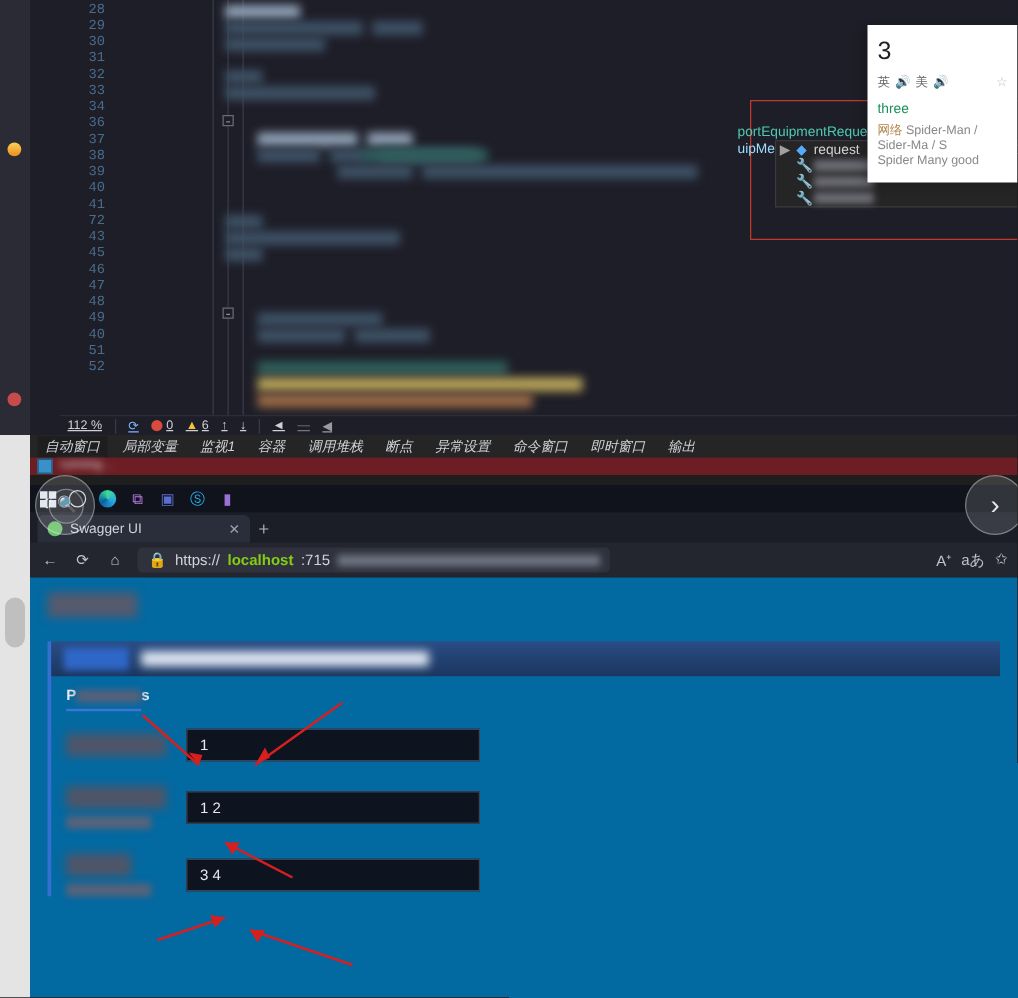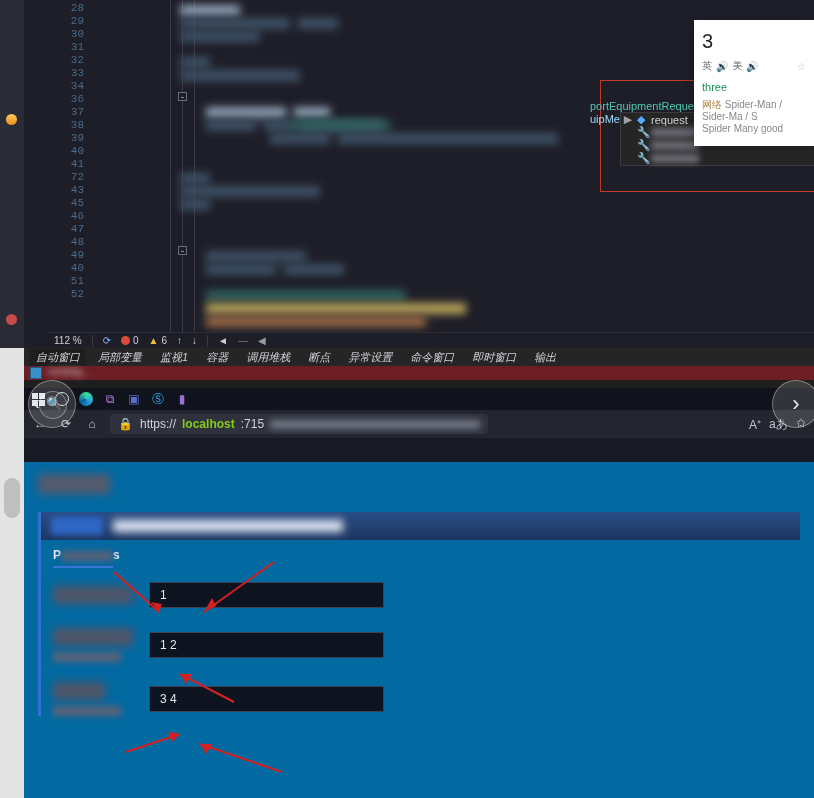--- a/index.html
+++ b/index.html
@@ -64,21 +64,21 @@
   .dt-blur     { width:48px; height:9px; background:#6d6d76; filter:blur(3px); }
 
   
   .vs-status {
     position:absolute; left:24px; top:332px; right:0; height:16px;
     background:#1e1e28; border-top:1px solid #2d2d38;
     display:flex; align-items:center; gap:10px; padding:0 6px;
     font-size:10px; color:#cfcfd4;
   }
   .vs-status .sep { width:1px; height:12px; background:#3a3a44; }
-  .pill { display:inline-flex; align-items:center; gap:3px; }
+  .pill { display:inline-flex; align-items:center; gap:3px;text-decoration:underline; }
   .dot-red { width:9px; height:9px; border-radius:50%; background:#d94b3e; display:inline-block; }
   .warn-tri { color:#f0c238; }
   .arrow-up::before { content:"↑"; }
   .arrow-dn::before { content:"↓"; }
   .arrow-lt { color:#9a9aa2; }
 
   
   .vs-tabs {
     position:absolute; left:24px; top:348px; right:0; height:18px;
     background:#252526; display:flex; align-items:center; gap:6px;
@@ -375,20 +375,28 @@
   <span class="tb-icon tb-edge">
         <span class="c"></span>
       </span>
   <span class="tb-icon tb-vs">⧉</span>
   <span class="tb-icon tb-teams">▣</span>
   <span class="tb-icon tb-skype">Ⓢ</span>
   <span class="tb-icon tb-purple">▮</span>
 </div>
 
 <div class="browser">
+  <div class="tabstrip">
+    <div class="btab">
+      <span class="favicon"></span>
+      <span>Swagger UI</span>
+      <span class="close">✕</span>
+    </div>
+    <div class="newtab">＋</div>
+  </div>
 
   <div class="addrbar">
     <span class="addr-icon">←</span>
     <span class="addr-icon">⟳</span>
     <span class="addr-icon">⌂</span>
     <div class="url-box">
       <span class="addr-icon">🔒</span>
       <span>https://</span>
           <b style="color:#84cc16">localhost</b>
           <span>:715</span>

